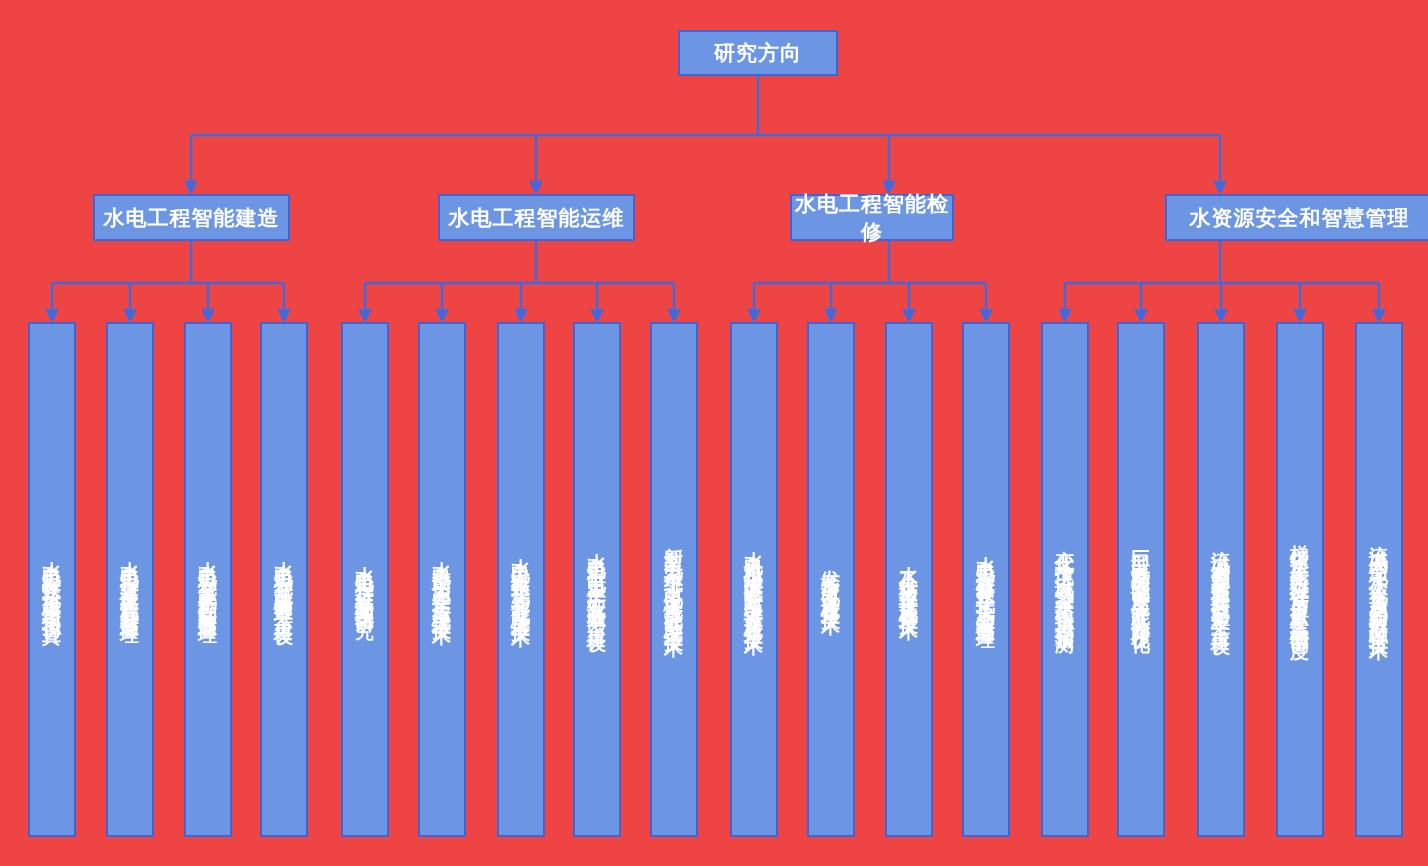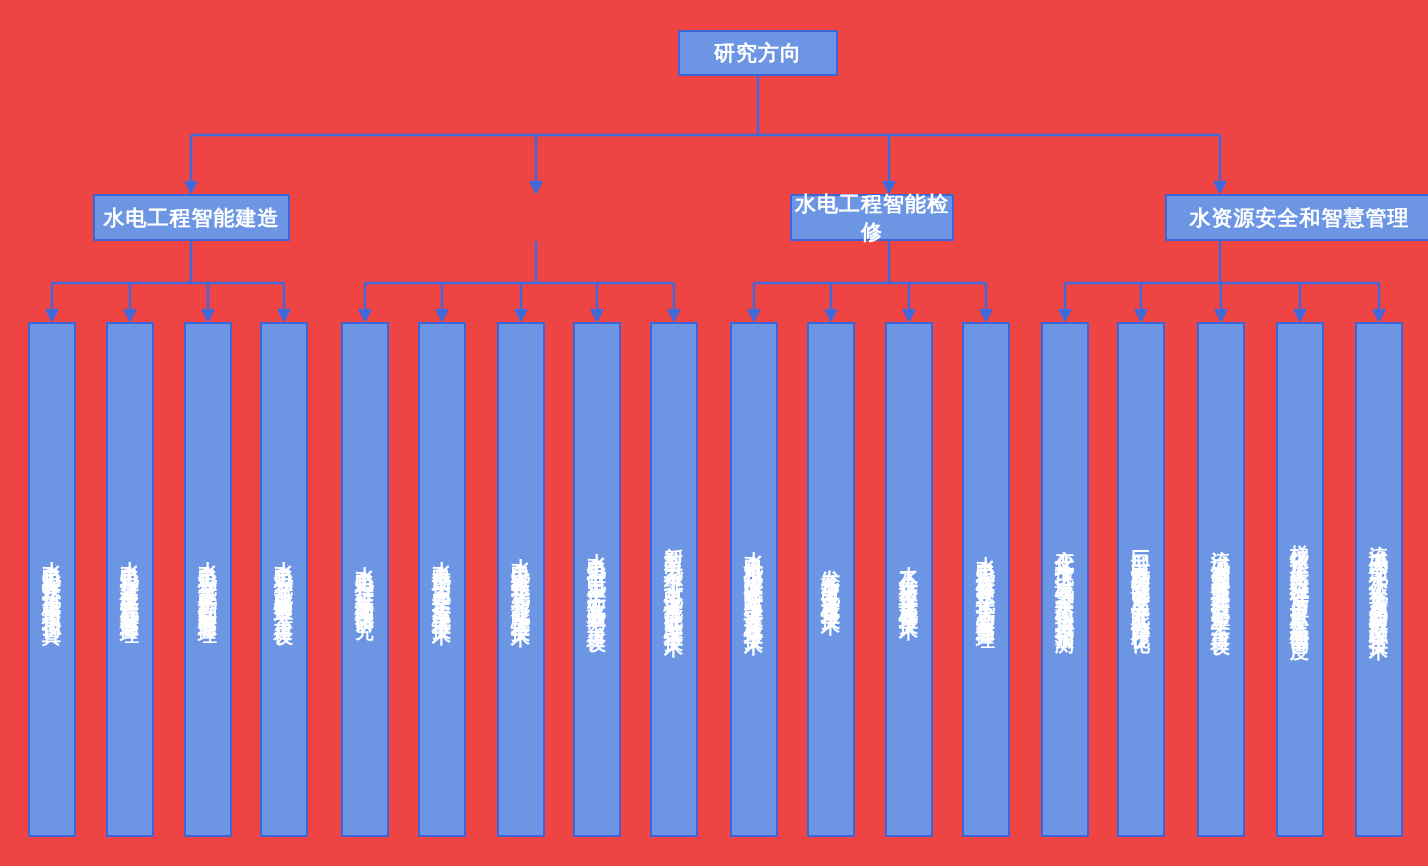--- a/index.html
+++ b/index.html
@@ -101,20 +101,21 @@
       <polygon points="1134,309 1148,309 1141,323"></polygon>
       <polygon points="1214,309 1228,309 1221,323"></polygon>
       <polygon points="1293,309 1307,309 1300,323"></polygon>
       <polygon points="1372,309 1386,309 1379,323"></polygon>
     </g>
   </svg>
 
   <div class="node root">研究方向</div>
 
   <div class="node l2" style="left:93px;width:197px">水电工程智能建造</div>
+  <div class="node l2" style="left:438px;width:197px">水电工程智能运维</div>
   <div class="node l2" style="left:790px;width:164px">水电工程智能检修</div>
   <div class="node l2" style="left:1165px;width:269px">水资源安全和智慧管理</div>
 
   <div class="node leaf" style="left:28px">水电工程数字化建模与模拟仿真</div>
   <div class="node leaf" style="left:106px">水电工程建造业务流程智慧管理</div>
   <div class="node leaf" style="left:184px">水电工程智能生产控制智慧管理</div>
   <div class="node leaf" style="left:260px">水电工程智能建造管理平台建设</div>
 
   <div class="node leaf" style="left:341px">水电工程运维基础理论研究</div>
   <div class="node leaf" style="left:418px">水电高坝大库安全运行关键技术</div>

